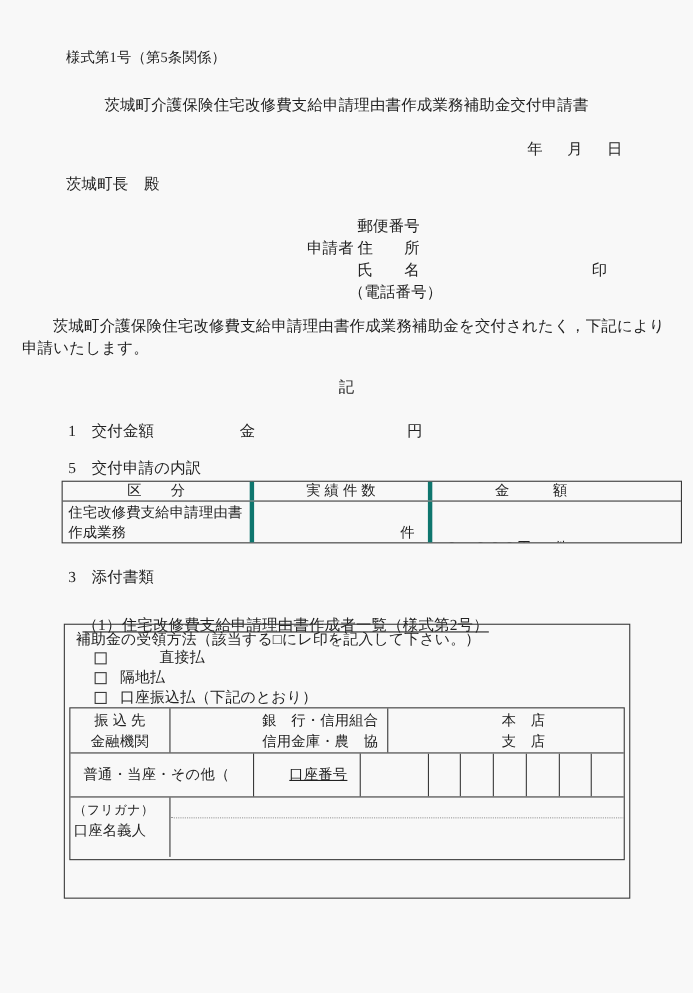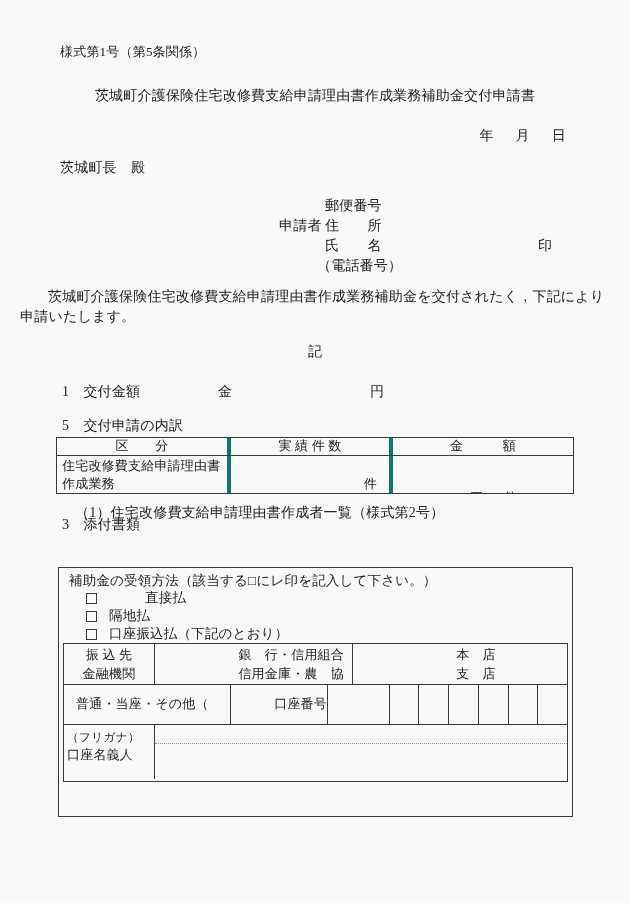--- a/index.html
+++ b/index.html
@@ -11,21 +11,21 @@
     font-size:14px; letter-spacing:0.2px;
   }
   .abs { position:absolute; white-space:nowrap; }
   .center { left:0; right:0; text-align:center; }
   .fs13 { font-size:13px; }
 
   
   .date-line { top:127px; right:64px; display:flex; gap:22px; }
 
   
-  .t2 { position:absolute; left:56px; top:437px; width:518px; border:1px solid #3a3a3a; font-size:13px; }
+  .t2 { position:absolute; left:56px; top:437px; width:564px; border:1px solid #3a3a3a; font-size:13px; }
   .t2-row { display:flex; }
   .t2-head { height:18px; border-bottom:1px solid #3a3a3a; }
   .t2-body { height:37px; }
   .t2 .c { position:relative; overflow:hidden; }
   .t2 .c + .c { border-left:4px solid #0f766e; }
   .t2 .c1 { width:170px; }
   .t2 .c2 { width:162px; }
   .t2 .c3 { width:184px; }
   .t2-head .c { text-align:center; line-height:16px; }
   .cat { padding:1px 0 0 5px; line-height:18px; }
@@ -50,21 +50,21 @@
   .bt .bc { position:relative; overflow:hidden; }
   .bt .bc + .bc { border-left:1px solid #3a3a3a;padding-left:32px; }
   .r1, .r2 { height:40px; }
   .r3 { height:55px; }
   .w90 { width:90px; }
   .two-line { line-height:19px; padding-top:1px; }
   .tc { text-align:center; }
   .r1-types { width:198px; text-align:right; padding-right:8px; }
   .r1-branch { flex:1; text-align:center; padding-left:46px; }
   .r2-type { width:166px; padding-left:12px; line-height:38px; white-space:nowrap; }
-  .r2-acctlbl { width:97px; text-align:right; line-height:38px; }
+  .r2-acctlbl { width:97px; text-align:left; line-height:38px;text-decoration:underline; }
   .digits { flex:1; display:flex; }
   .digit { flex:1; }
   .digit + .digit { border-left:1px solid #3a3a3a; }
   .r3-left { padding:3px 0 0 3px; line-height:18px; white-space:nowrap; }
   .furi { font-size:11.5px; letter-spacing:0.5px; }
   .r3-right { flex:1; position:relative; }
   .dotted { position:absolute; left:0; right:0; top:18px; border-top:1.5px dotted #999; }
 </style>
 </head>
 <body>
@@ -122,21 +122,21 @@
         </div>
         <div class="amt-line">
           <span>＝</span>
           <span>円</span>
         </div>
       </div>
     </div>
   </div>
 
   <div class="abs" style="left:62px; top:516px;">3　添付書類</div>
-  <div class="abs" style="left:75px; top:504px;">（1）住宅改修費支給申請理由書作成者一覧（様式第2号）</div>
+  <div class="abs" style="left:75px; top:560px;text-decoration:underline;">（1）住宅改修費支給申請理由書作成者一覧（様式第2号）</div>
 
   <div class="rbox">
     <div class="rbox-title">補助金の受領方法（該当する□にレ印を記入して下さい。）</div>
 
     <div class="opt" style="top:21px;gap:36px;">
       <span class="sq"></span>
       <span class="lbl">直接払</span>
     </div>
     <div class="opt" style="top:39px;">
       <span class="sq"></span>

